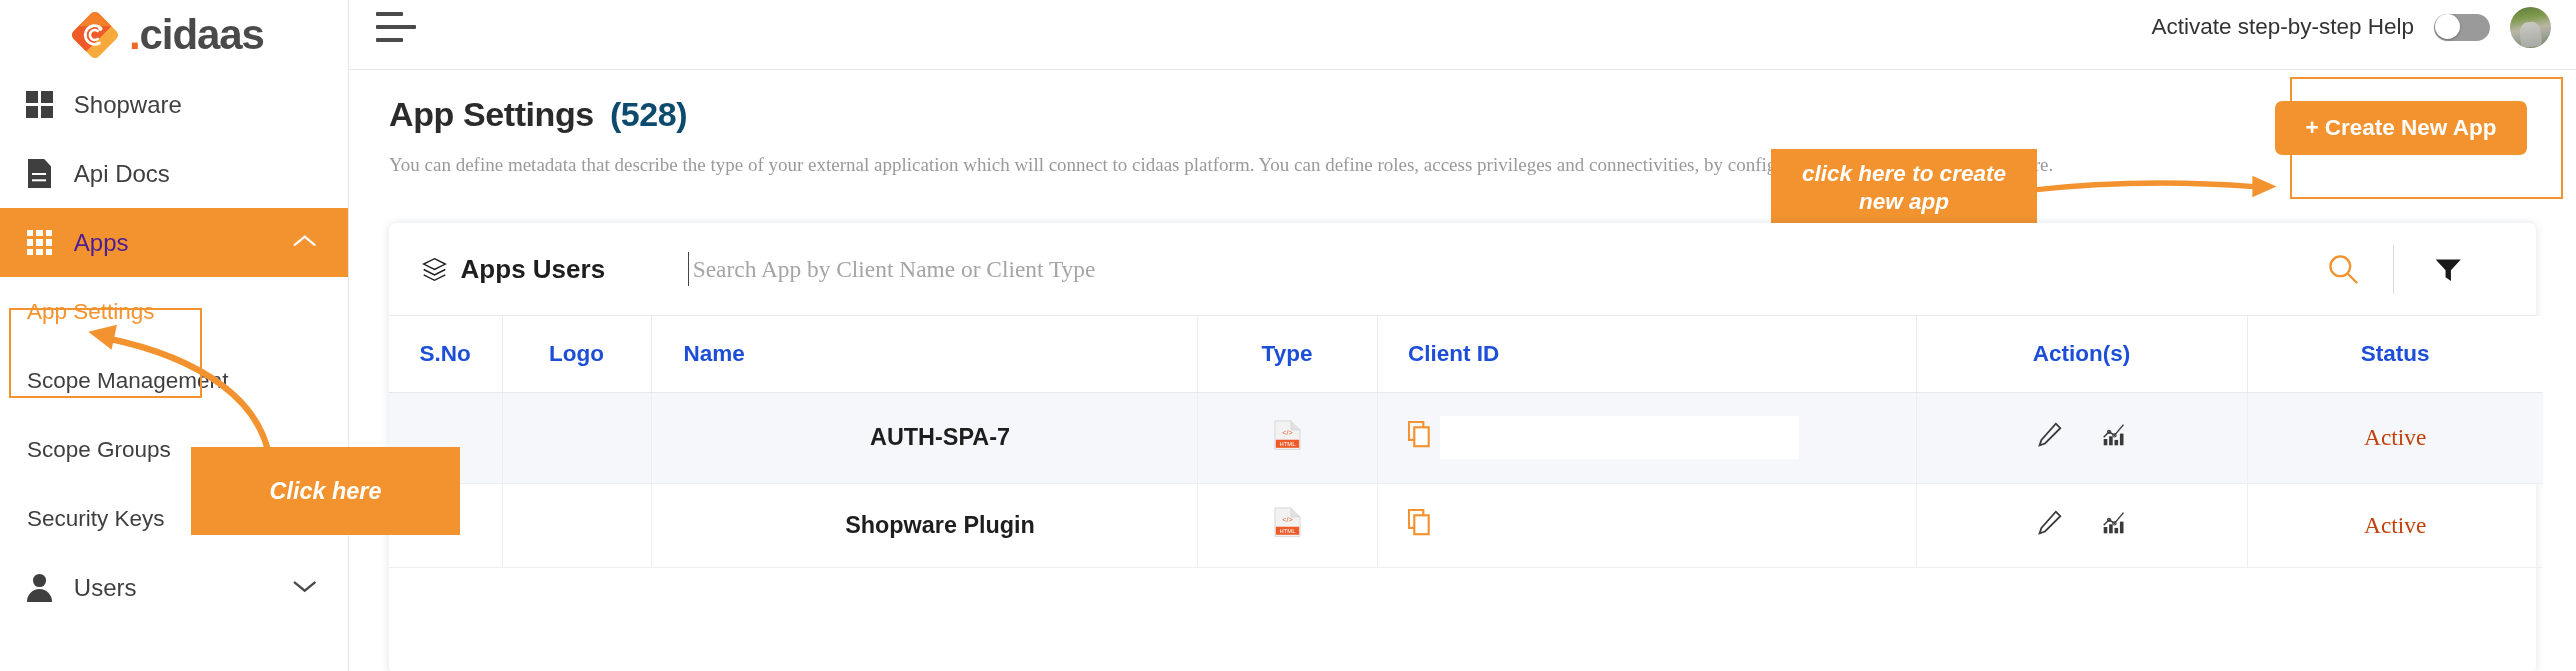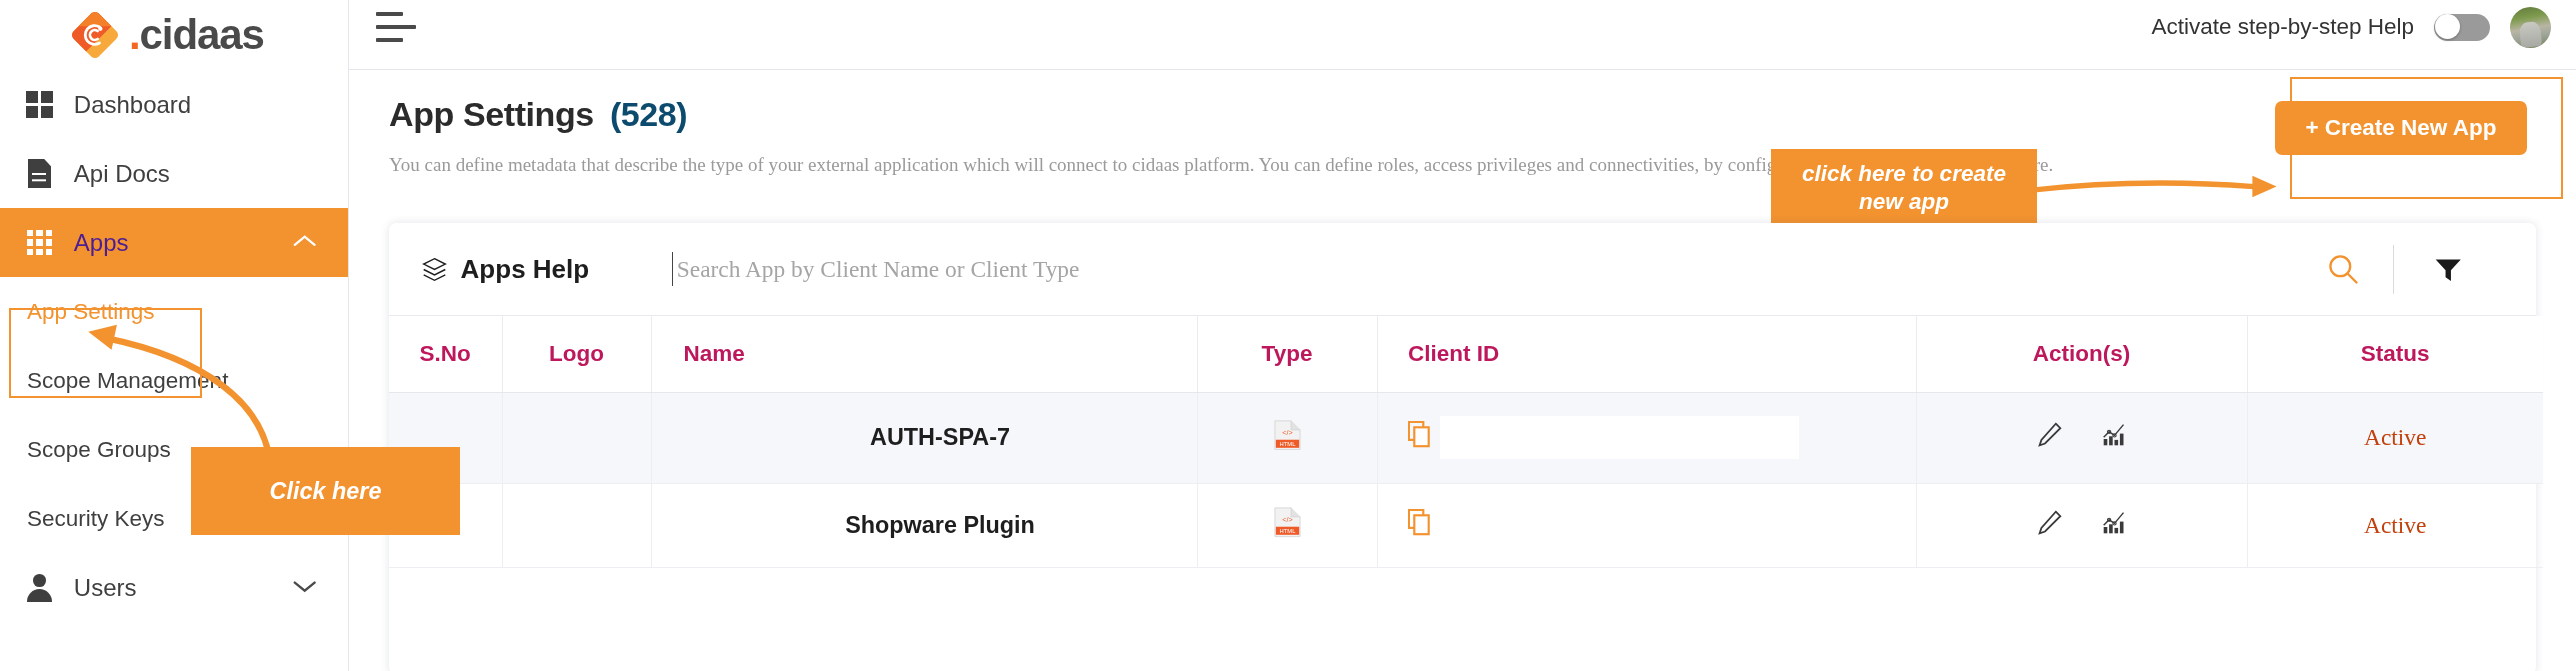--- a/index.html
+++ b/index.html
@@ -164,21 +164,21 @@
   }
   .search-input::placeholder { color:#a5a5a5; }
   .search-btn { width: 50px; display:flex; align-items:center; justify-content:center;
     cursor:pointer; margin-right: 25px;}
   .vdiv { width:0.9px; height: 49px; background:#d9dade; }
   .filter-btn { width: 108px; display:flex; align-items:center; justify-content:center; cursor:pointer;}
 
   
   table { width:100%; border-collapse: collapse; table-layout: fixed; }
   thead th {
-    font-size: 22.5px; font-weight:700; color:#be185d;
+    font-size: 22.5px; font-weight:700; color:#1d4ed8;
     padding: 25px 0; border-bottom:0.9px solid #e6e7eb;
     border-right: 0.9px solid #ebecf0;
     background:#fff;
   }
   thead th:last-child { border-right:none; }
   tbody td {
     padding: 23.4px 0; border-bottom:0.9px solid #edeef2;
     border-right: 0.9px solid #edeef2;
     font-size: 22.5px; color:#1e1e1e; text-align:center;
   }
@@ -240,21 +240,21 @@
 
     <div class="nav-item">
       <span class="ico">
         <span class="ico-dash">
             <i></i>
             <i></i>
             <i></i>
             <i></i>
           </span>
       </span>
-      <span class="lbl">Dashboard</span>
+      <span class="lbl">Shopware</span>
     </div>
 
     <div class="nav-item">
       <span class="ico">
         <span class="ico-doc"></span>
       </span>
       <span class="lbl">Api Docs</span>
     </div>
 
     <div class="nav-item active">
@@ -347,21 +347,21 @@
     <section class="card">
       <div class="card-head">
         <div class="apps-list-title">
           <span class="ico-layers">
             <svg width="27" height="27" viewBox="0 0 30 30">
               <path d="M15 3 L27 9 L15 15 L3 9 Z" fill="none" stroke="#1e1e1e" stroke-width="1.6"></path>
               <path d="M3 15 L15 21 L27 15" fill="none" stroke="#1e1e1e" stroke-width="1.6"></path>
               <path d="M3 21 L15 27 L27 21" fill="none" stroke="#1e1e1e" stroke-width="1.6"></path>
             </svg>
           </span>
-          <span>Apps Help</span>
+          <span>Apps Users</span>
         </div>
         <div class="search-area">
           <input class="search-input" type="text" placeholder="Search App by Client Name or Client Type" style="">
           <span class="search-btn">
             <svg width="36" height="36" viewBox="0 0 40 40">
               <circle cx="17" cy="17" r="11" fill="none" stroke="#f2932f" stroke-width="2.6"></circle>
               <line x1="25" y1="25" x2="35" y2="35" stroke="#f2932f" stroke-width="2.6" stroke-linecap="round"></line>
             </svg>
           </span>
           <span class="vdiv"></span>

